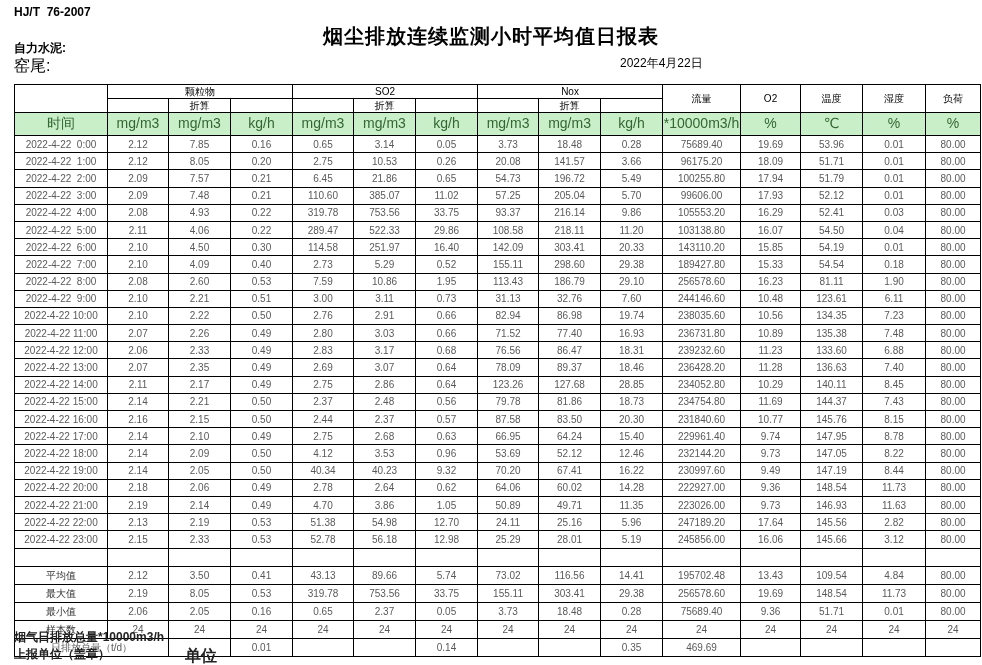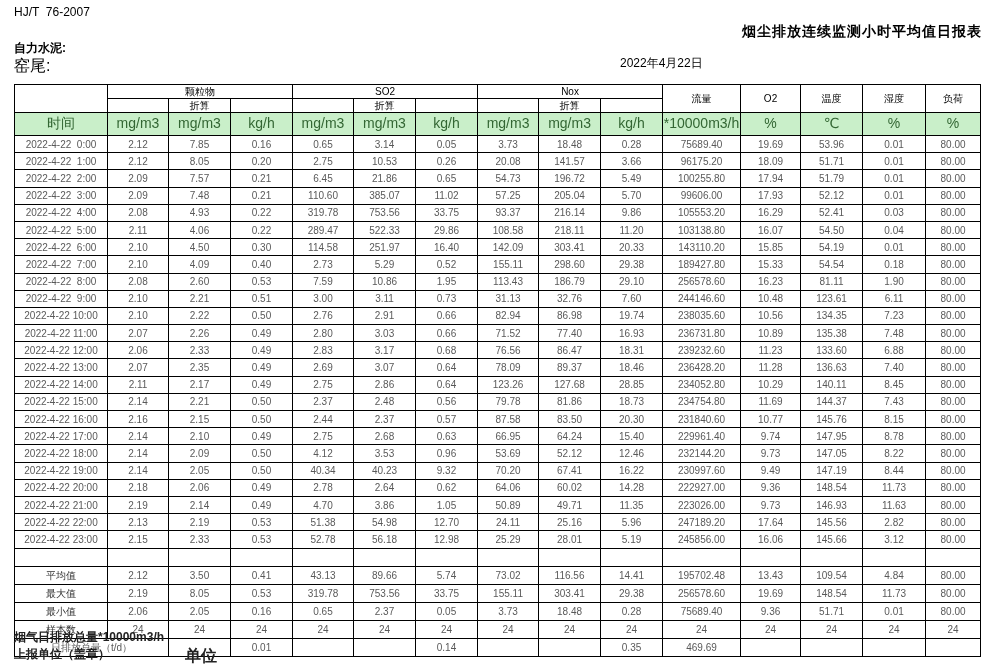--- a/index.html
+++ b/index.html
@@ -1,22 +1,22 @@
 <!DOCTYPE html>
 <html><head>
 <meta charset="utf-8">
 <style>
   html,body{margin:0;padding:0;}
   body{
     width:982px;height:665px;background:#ffffff;position:relative;
     font-family:"Liberation Sans","DejaVu Sans",sans-serif;
     color:#000;overflow:hidden;
   }
-  .hdr-standard{position:absolute;left:14px;top:5px;font-size:12px;font-weight:normal;white-space:pre;}
-  .hdr-title{position:absolute;left:0;top:23px;width:982px;text-align:right;font-size:14px;font-weight:bold;letter-spacing:1px;}
+  .hdr-standard{position:absolute;left:14px;top:5px;font-size:12px;font-weight:bold;white-space:pre;}
+  .hdr-title{position:absolute;left:0;top:23px;width:982px;text-align:center;font-size:20px;font-weight:bold;letter-spacing:1px;}
   .hdr-company{position:absolute;left:14px;top:40px;font-size:12px;font-weight:bold;}
   .hdr-location{position:absolute;left:14px;top:56px;font-size:16px;font-weight:normal;}
   .hdr-date{position:absolute;left:588px;top:55px;font-size:12px;margin-left:32px;}
   table.report{
     position:absolute;left:14px;top:84px;width:966px;
     border-collapse:collapse;table-layout:fixed;
   }
   table.report td{
     border:1px solid #000;padding:0;text-align:center;vertical-align:middle;
     font-size:10px;color:#595959;overflow:hidden;white-space:pre;line-height:1.1;

